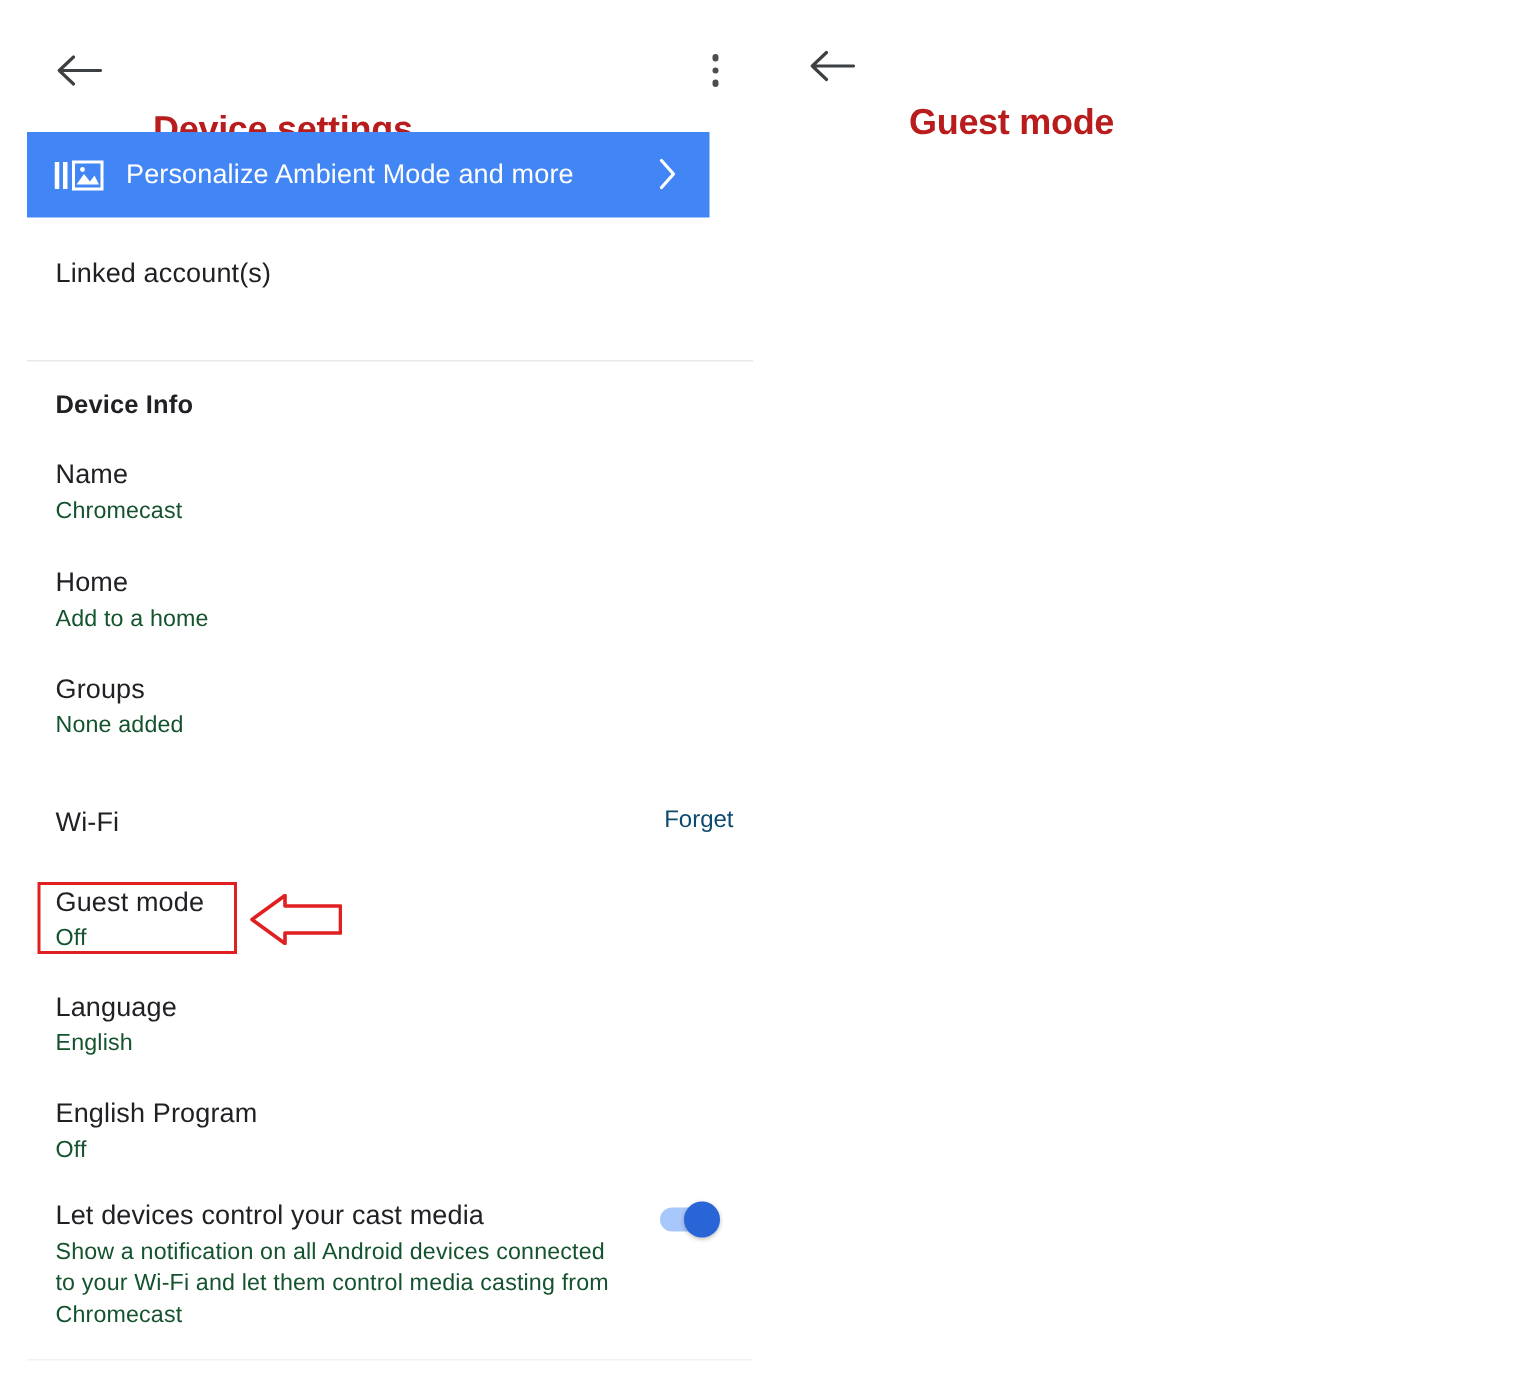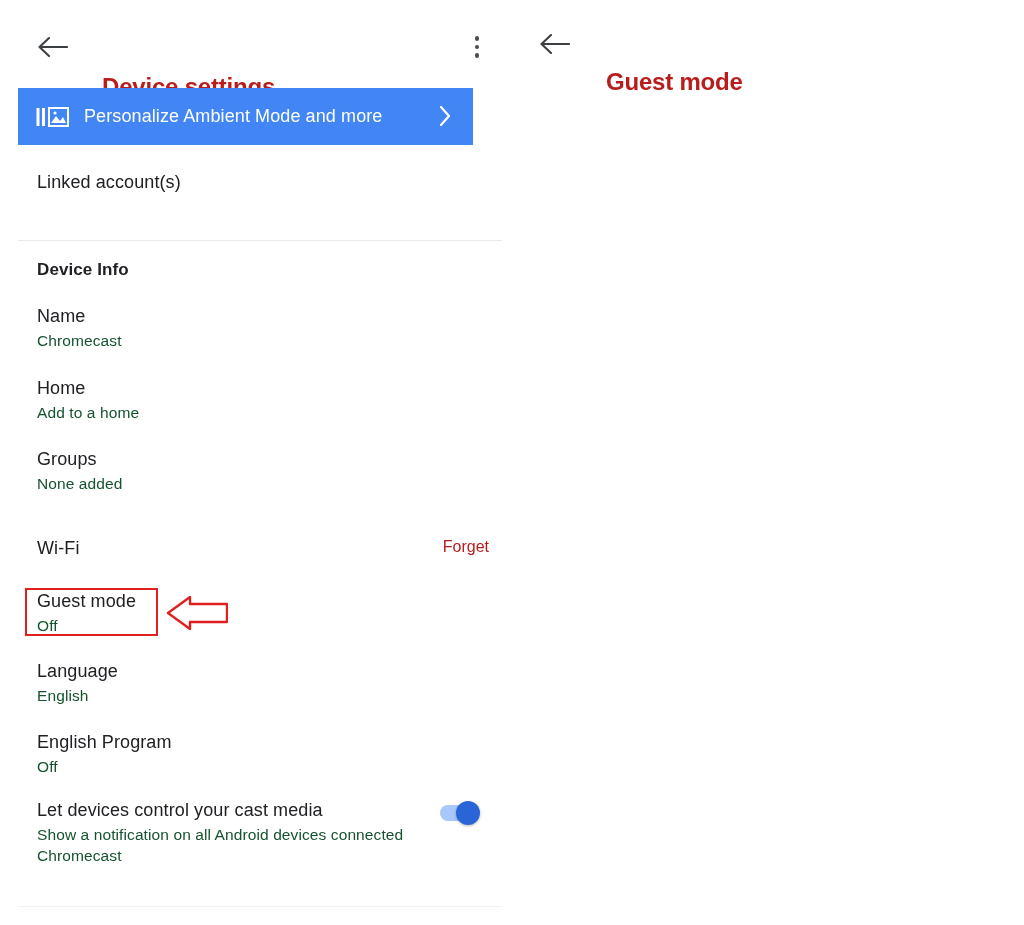--- a/index.html
+++ b/index.html
@@ -56,21 +56,21 @@
   
   .row { position: absolute; left: 0; width: 512px; }
   .row-title {
     font-size: 18px; color: #202124; letter-spacing: 0.1px;
   }
   .row-title.section { font-weight: bold; font-size: 17px; }
   .row-sub {
     font-size: 15.5px; color: #14532d; margin-top: 5px; letter-spacing: 0.1px;
   }
   .row-action {
-    position: absolute; right: 23px; top: 0; font-size: 16px; color: #b91c1c;
+    position: absolute; right: 23px; top: 0; font-size: 16px; color: #0c4a6e;
   }
   .divider {
     position: absolute; height: 1px; background: #e8eaed;
   }
 
   
   .toggle { position: absolute; width: 52px; height: 24px; }
   .toggle .track {
     position: absolute; left: 4px; top: 4px; width: 38px; height: 16px;
     border-radius: 8px;
@@ -176,20 +176,21 @@
     </div>
 
     <div class="row" style="top:732px;">
       <div class="row-title" style="margin-left:37px;">English Program</div>
       <div class="row-sub" style="margin-left:37px;">Off</div>
     </div>
 
     <div class="row" style="top:800px;">
       <div class="row-title" style="margin-left:37px;">Let devices control your cast media</div>
       <div class="row-sub" style="margin-left:37px;">Show a notification on all Android devices connected</div>
+      <div class="row-sub" style="margin-left:37px; margin-top:3px;">to your Wi-Fi and let them control media casting from</div>
       <div class="row-sub" style="margin-left:37px; margin-top:3px;">Chromecast</div>
     </div>
 
     <div class="toggle on" style="left:436px; top:801px;">
       <div class="track"></div>
       <div class="thumb"></div>
     </div>
 
     <div class="divider" style="left:18px; top:906px; width:484px; background:#f1f1f1;"></div>
   </div>

